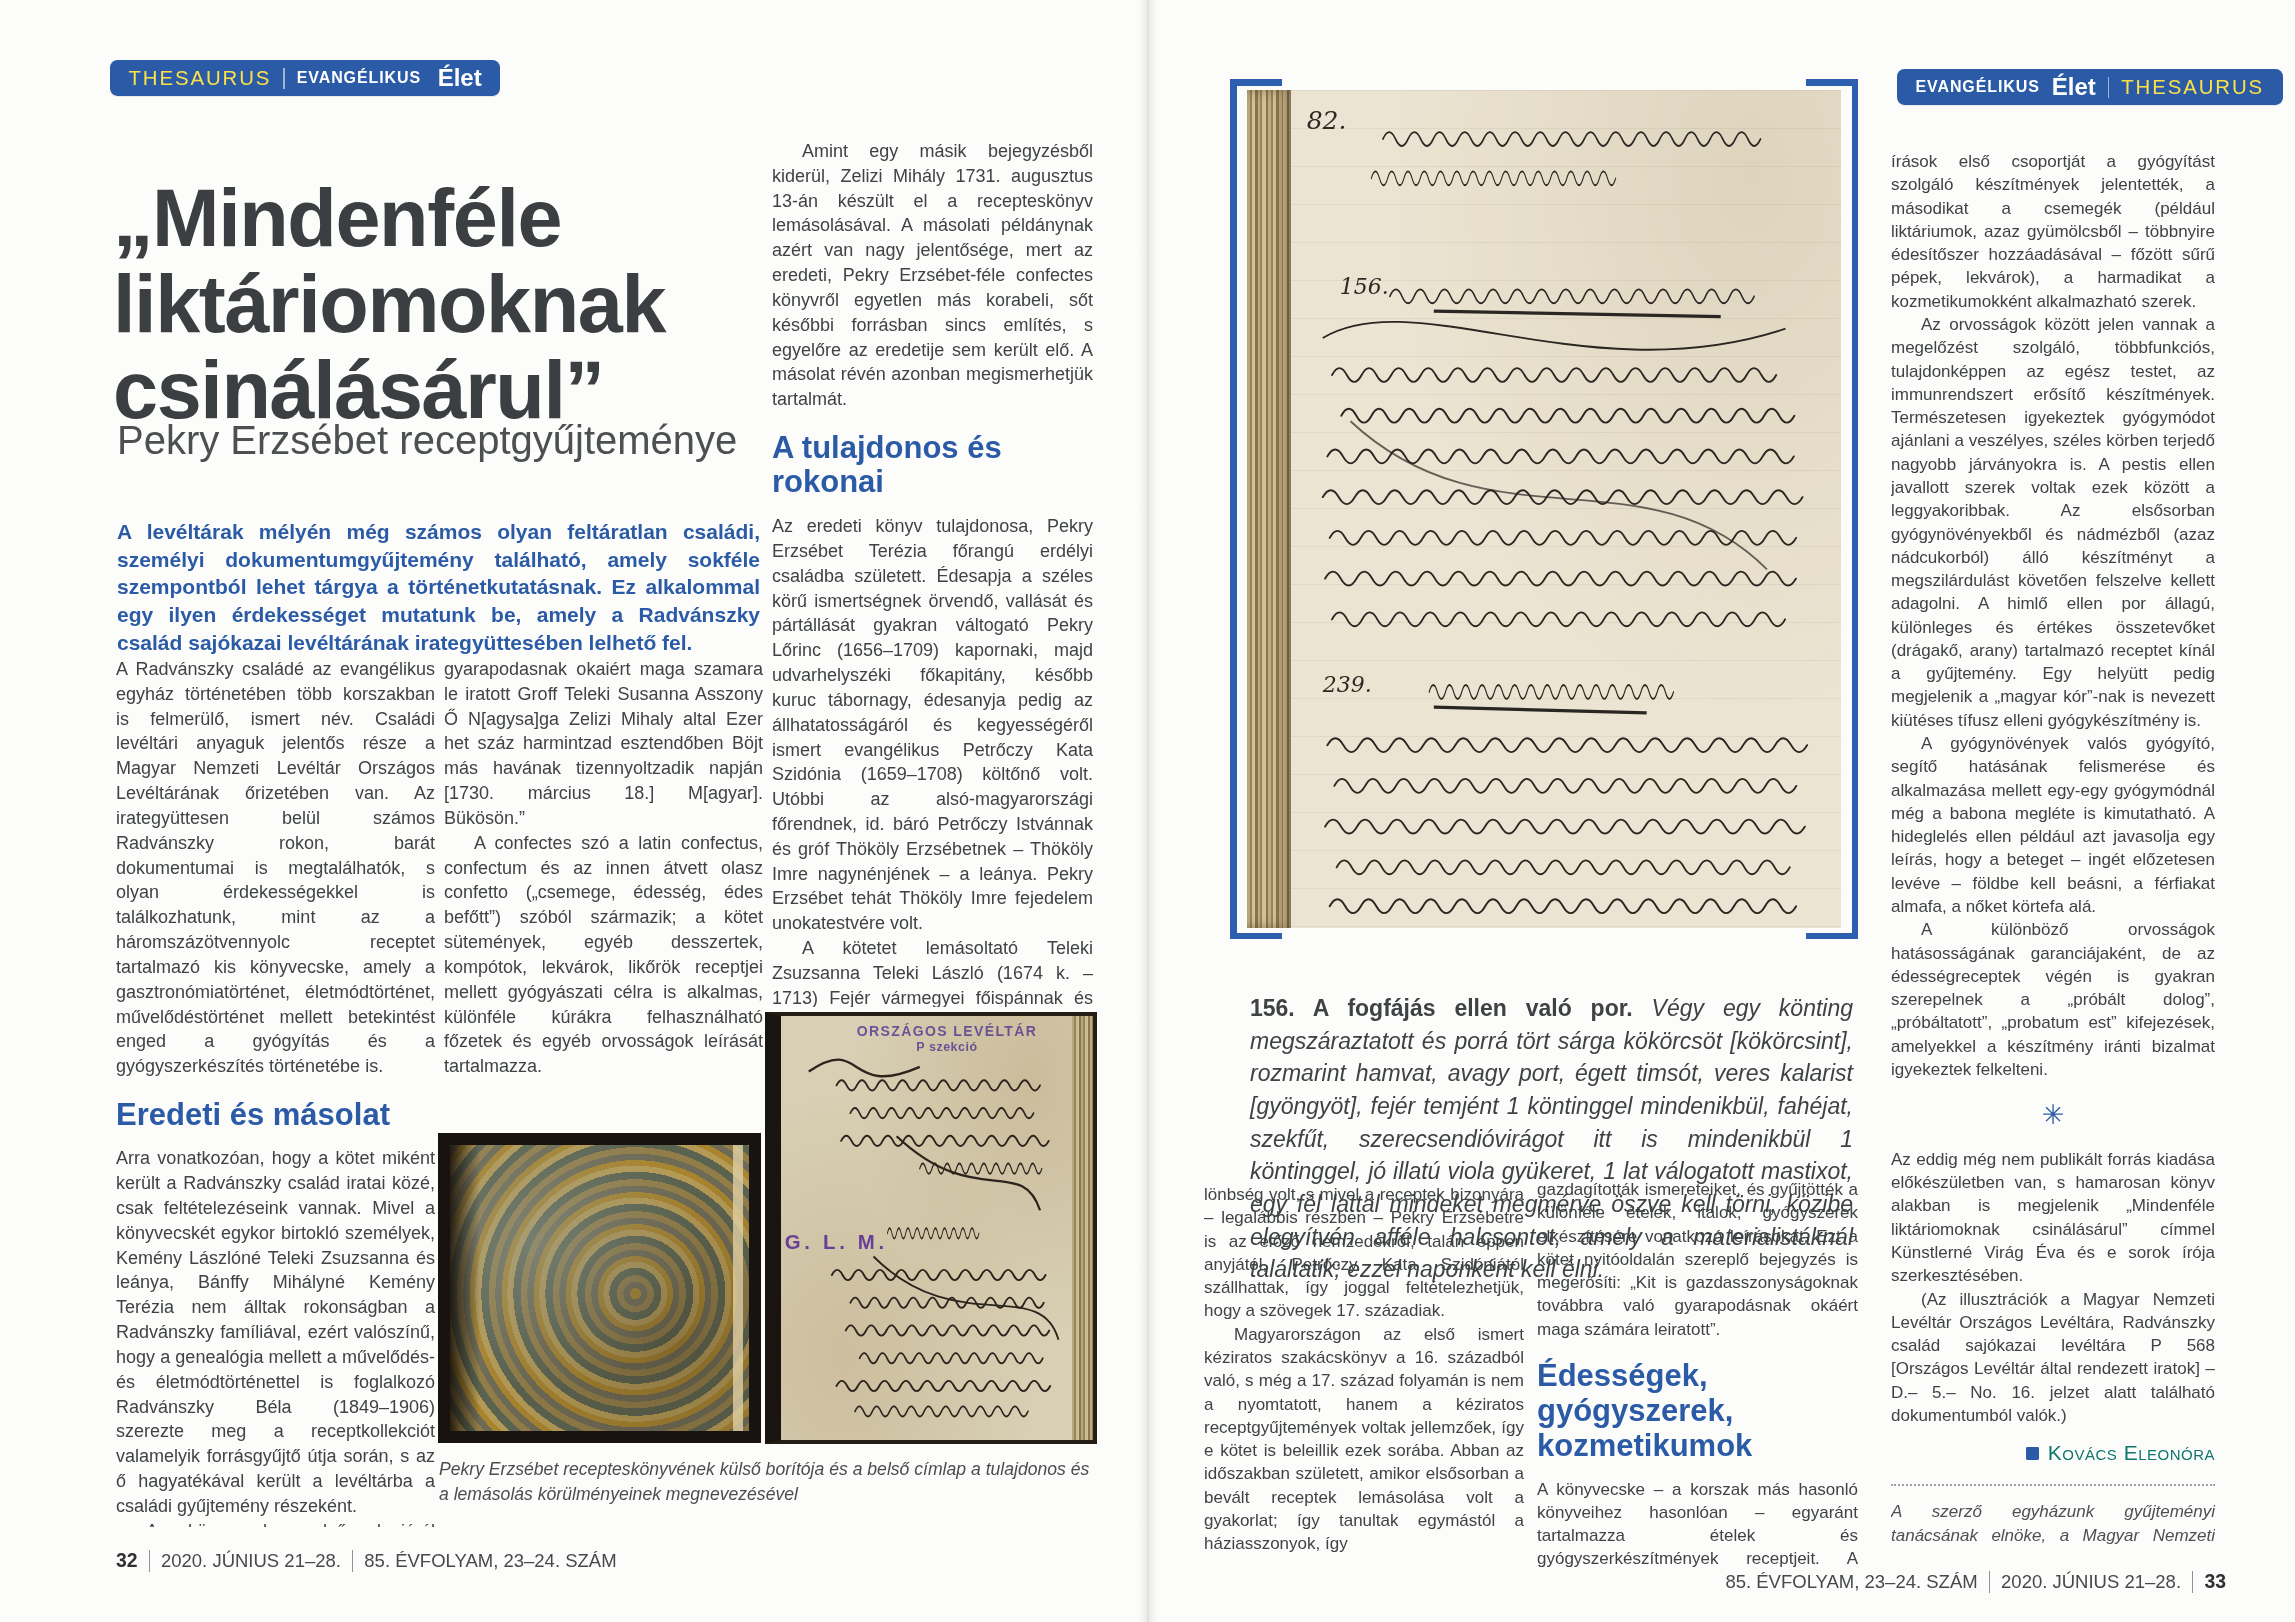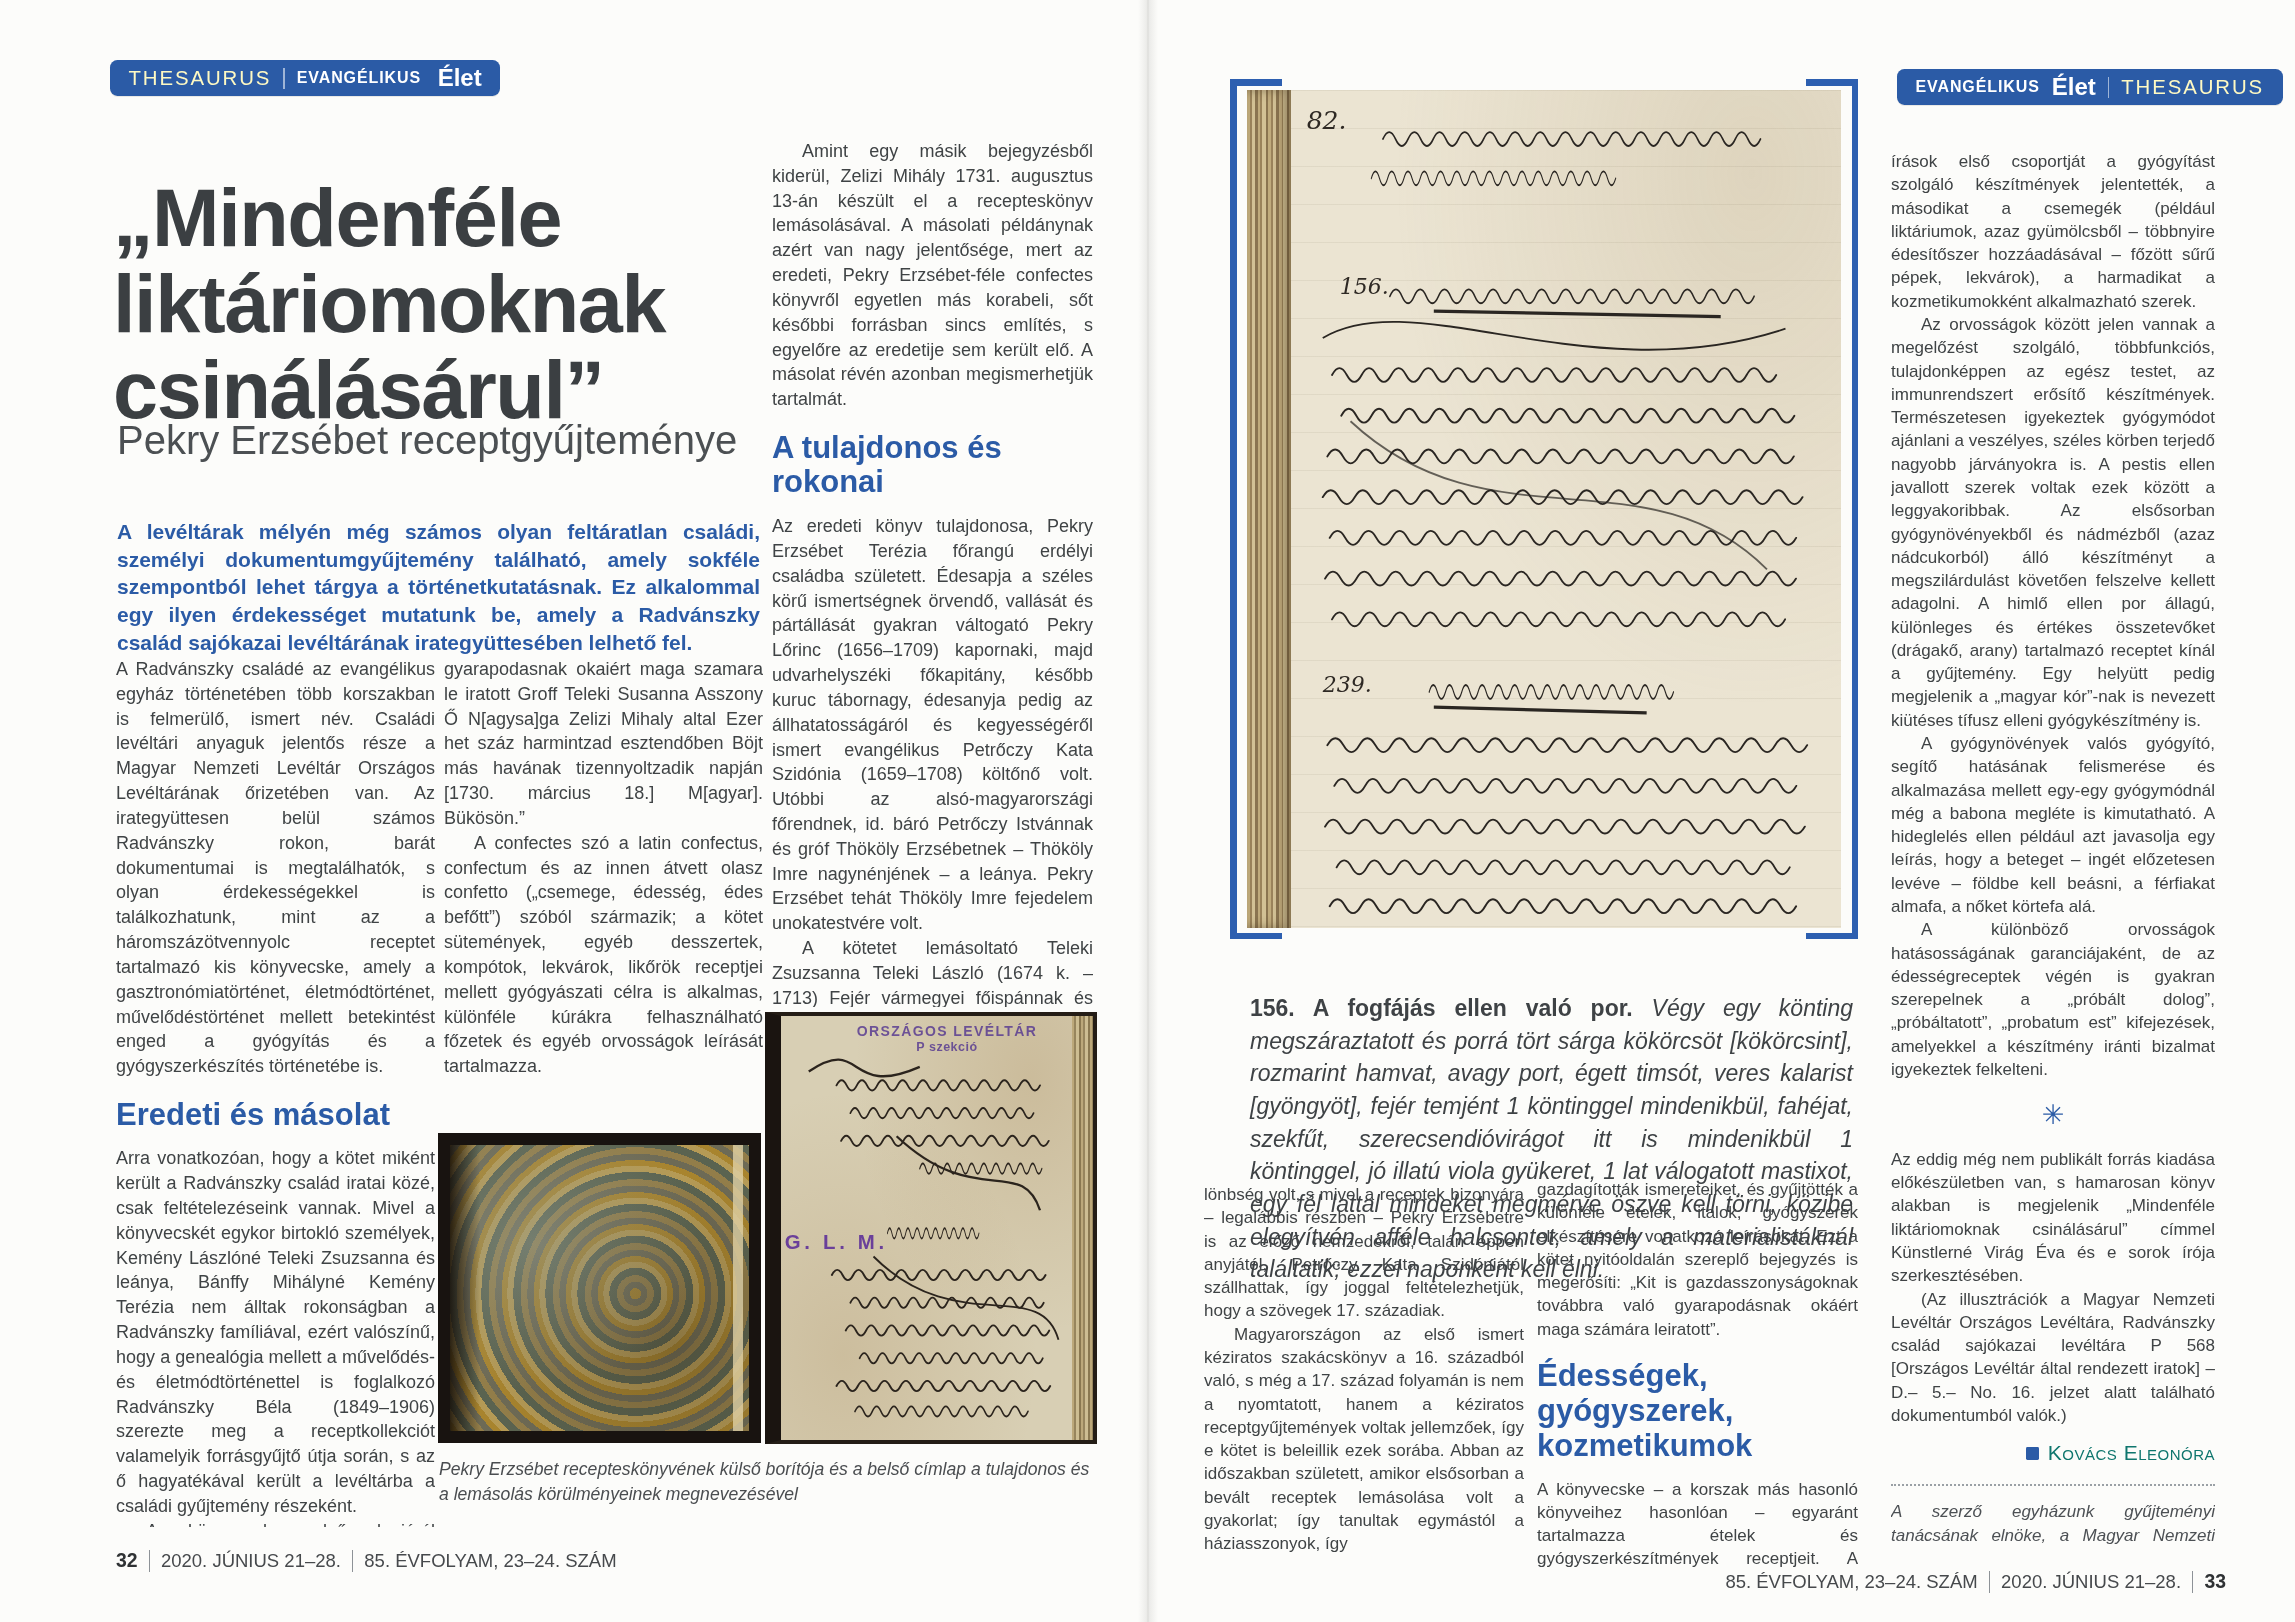--- a/index.html
+++ b/index.html
@@ -7,21 +7,21 @@
           font-family:"Liberation Sans",sans-serif;color:#3f4345;}
   .abs{position:absolute;}
 
   
   .fold{left:1138px;top:0;width:20.4px;height:1622px;
         background:linear-gradient(90deg,rgba(0,0,0,0),rgba(95,95,90,.10) 42%,rgba(110,110,105,.22) 50%,rgba(95,95,90,.10) 58%,rgba(0,0,0,0));}
 
   
   .kicker{display:flex;align-items:center;gap:12px;background:#2b5ba6;border-radius:7.4px;
           height:36px;padding:0 18.5px;color:#fff;box-shadow:0 0.9px 0 rgba(0,0,0,.08);}
-  .kicker .section{font-size:20.4px;letter-spacing:1.9px;color:#fef9c3;font-weight:500;}
+  .kicker .section{font-size:20.4px;letter-spacing:1.9px;color:#fde047;font-weight:500;}
   .kicker .vbar{width:1.4px;height:21px;background:rgba(255,255,255,.55);}
   .kicker .brandcaps{font-size:16px;font-weight:700;letter-spacing:0.9px;}
   .kicker .brandname{font-size:24px;font-weight:700;margin-left:4.6px;}
 
   .title{left:113px;top:122px;width:630px;font-size:81px;font-weight:700;line-height:1.06;
          letter-spacing:-1.4px;color:#3b3f42;white-space:pre-line;}
   .subtitle{left:117px;top:418px;font-size:40px;color:#4c5053;font-weight:400;}
   .lead{left:117px;top:518px;width:643px;font-size:21px;font-weight:700;color:#2b5ba6;
         line-height:1.32;text-align:justify;}
 

